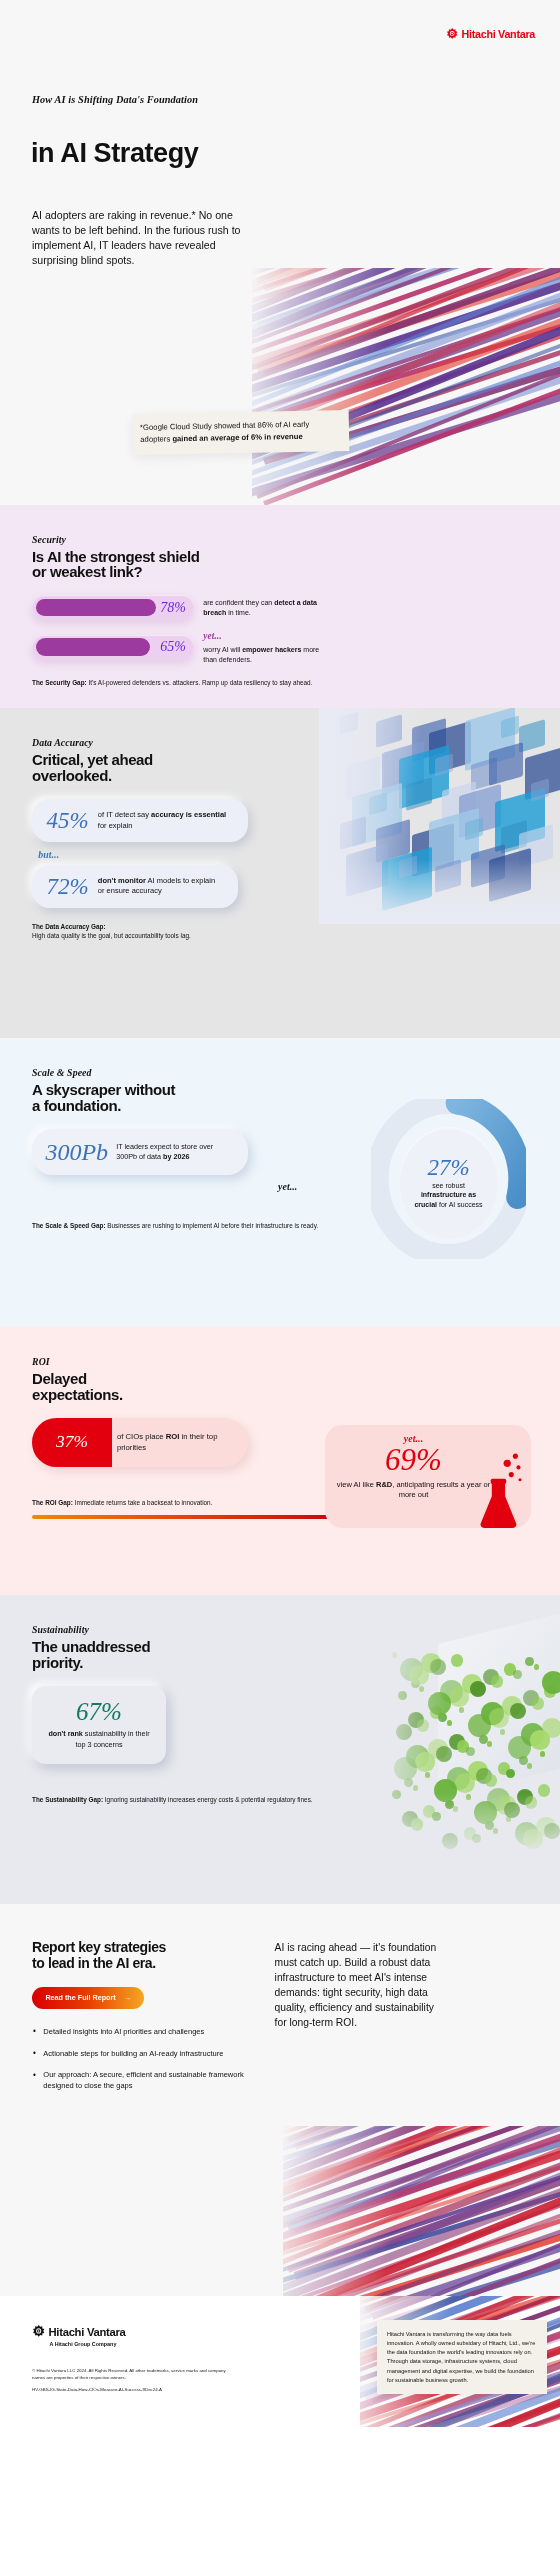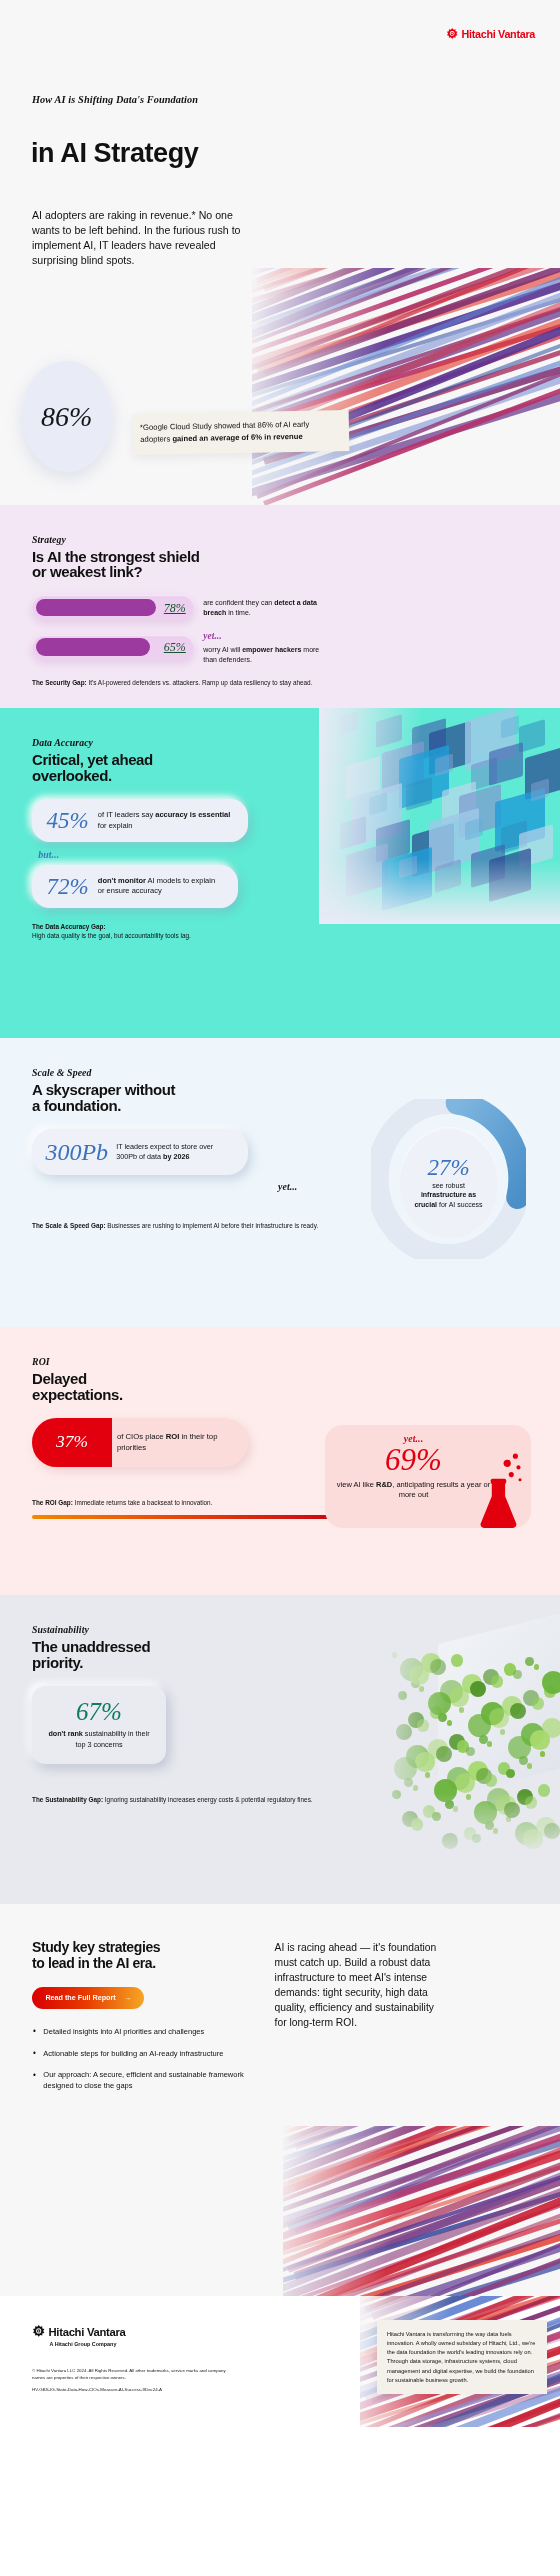--- a/index.html
+++ b/index.html
@@ -95,27 +95,27 @@
     background: #edd0ef;
     box-shadow: inset 0 0.5px 1px rgba(255,255,255,.9), 0 3.6px 8.2px rgba(150,70,160,.17);
     display: flex; align-items: center;
   }
   .bar-fill {
     position: absolute; left: 4.1px; top: 3.6px; height: 17.5px; border-radius: 10.3px;
     background: #9c3aa0;
   }
   .bar-pct {
     position: absolute; right: 8.2px; top: 50%; transform: translateY(-50%);
-    font-size: 12px; color: #14532d; text-decoration: underline;
+    font-size: 14px; color: #6d28d9;
   }
   .bar-cap { font-size: 7px; line-height: 1.45; margin-left: 9.3px; width: 121px; }
   .yet-purple { color: #9c3aa0; font-size: 9.3px; display: block; margin-bottom: 1.5px; }
 
   
-  .accuracy { background: #5eead4; position: relative; min-height: 330px; }
+  .accuracy { background: #e5e5e5; position: relative; min-height: 330px; }
   .accuracy .kicker, .accuracy .sect-title { position: relative; z-index: 3; }
   .acc-photo {
     position: absolute; right: 0; top: 0; width: 242px; height: 216px; overflow: hidden;
   }
   .cube {
     position: absolute; border-radius: 2.1px;
   }
   .card-pill {
     position: relative; z-index: 3;
     background: #eceff8; border-radius: 17.5px;
@@ -305,31 +305,28 @@
           <div class="fin" style="background: rgb(47, 79, 158); top: 202px; left: -24px; transform: rotate(-20.8deg); opacity: 0.55; height: 3.6px;"></div>
           <div class="fin" style="background: rgb(92, 127, 208); top: 208px; left: -16.5px; transform: rotate(-19.6deg); opacity: 0.62; height: 5.2px;"></div>
           <div class="fin" style="background: rgb(142, 159, 216); top: 214px; left: -9.3px; transform: rotate(-18.4deg); opacity: 0.69; height: 6.7px;"></div>
           <div class="fin" style="background: rgb(111, 63, 143); top: 221px; left: -2.1px; transform: rotate(-17.2deg); opacity: 0.76; height: 8.2px;"></div>
           <div class="fin" style="background: rgb(141, 63, 126); top: 227px; left: 5.2px; transform: rotate(-22deg); opacity: 0.84; height: 3.6px;"></div>
           <div class="fin" style="background: rgb(181, 50, 106); top: 233px; left: 12.4px; transform: rotate(-20.8deg); opacity: 0.91; height: 5.2px;"></div>
           <div style="position: absolute; inset: 0px; background: linear-gradient(100deg, rgba(247, 247, 248, 0.98) 0%, rgba(247, 247, 248, 0.55) 18%, rgba(247, 247, 248, 0) 42%);"></div>
         </div>
     </div>
 
-    <div class="hero-badge">
-      <span class="big-num">86%</span>
-    </div>
 
     <div class="hero-note">
       <span>*Google Cloud Study showed that 86% of AI early adopters </span><b>gained an average of 6% in revenue</b>
     </div>
   </section>
 
   <section class="section security">
-    <div class="kicker serif-ital">Strategy</div>
+    <div class="kicker serif-ital">Security</div>
     <h2 class="sect-title hdr">
       <span>Is AI the strongest shield</span><br>
       <span>or weakest link?</span>
     </h2>
 
     <div class="bar-row">
       <div class="bar-track">
         <div class="bar-fill" id="sec-fill-0" style="width: 120px;"></div>
         <span class="bar-pct big-num">78%</span>
       </div>
@@ -397,21 +394,21 @@
 
     <div class="kicker serif-ital">Data Accuracy</div>
     <h2 class="sect-title hdr">
       <span>Critical, yet ahead</span><br>
       <span>overlooked.</span>
     </h2>
 
     <div class="card-pill acc-pill-1">
       <span class="acc-num big-num">45%</span>
       <span class="acc-cap">
-        <span>of IT leaders say </span><b>accuracy is essential</b><span> for explain</span>
+        <span>of IT detect say </span><b>accuracy is essential</b><span> for explain</span>
       </span>
     </div>
 
     <span class="but-ital serif-ital">but...</span>
 
     <div class="card-pill acc-pill-2">
       <span class="acc-num big-num">72%</span>
       <span class="acc-cap">
         <b>don't monitor</b><span> AI models to explain or ensure accuracy</span>
       </span>
@@ -622,21 +619,21 @@
 
     <p class="gap-line" style="margin-top:31px">
       <b>The Sustainability Gap:</b><span> Ignoring sustainability increases energy costs &amp; potential regulatory fines.</span>
     </p>
   </section>
 
   <section class="cta">
     <div class="cta-grid">
       <div class="cta-left">
         <h2 class="cta-title hdr">
-          <span>Study key strategies</span><br>
+          <span>Report key strategies</span><br>
           <span>to lead in the AI era.</span>
         </h2>
 
         <button class="cta-btn">
           <span>Read the Full Report</span>
           <span>→</span>
         </button>
 
         <ul class="cta-list">
           <li>Detailed insights into AI priorities and challenges</li>

